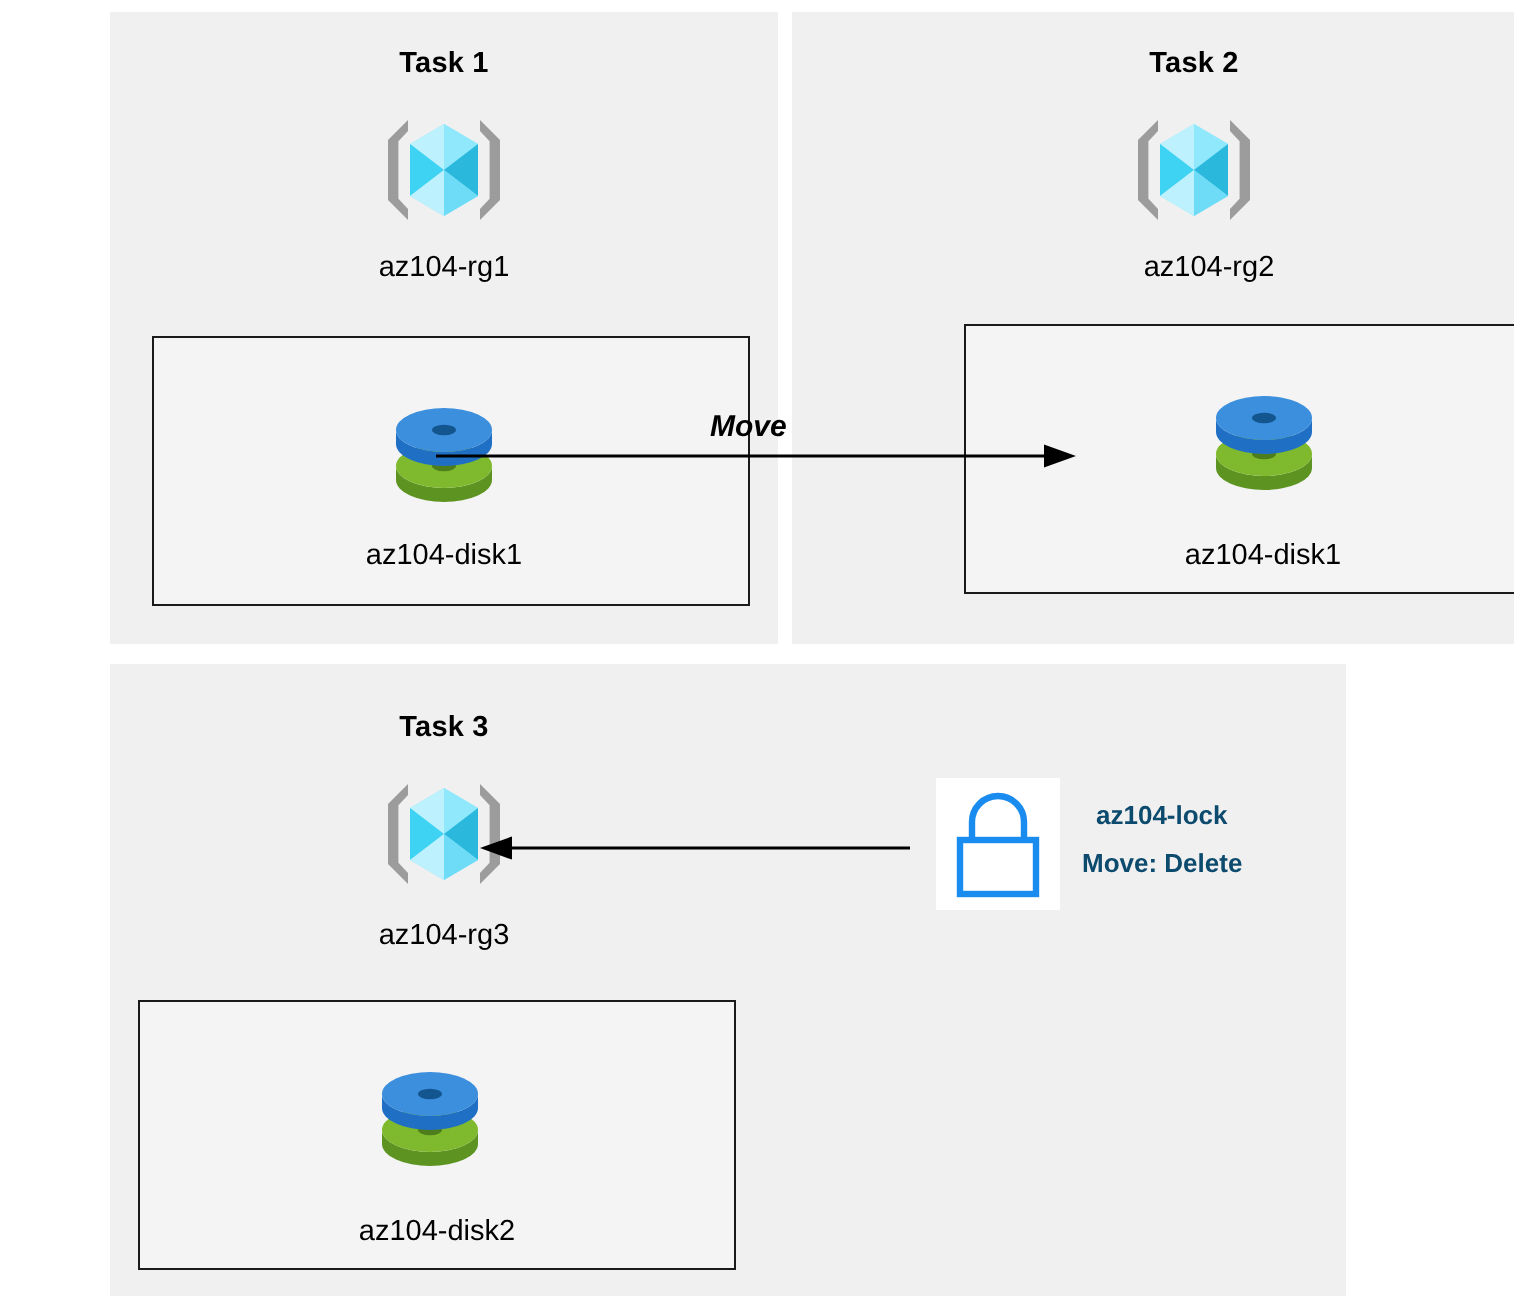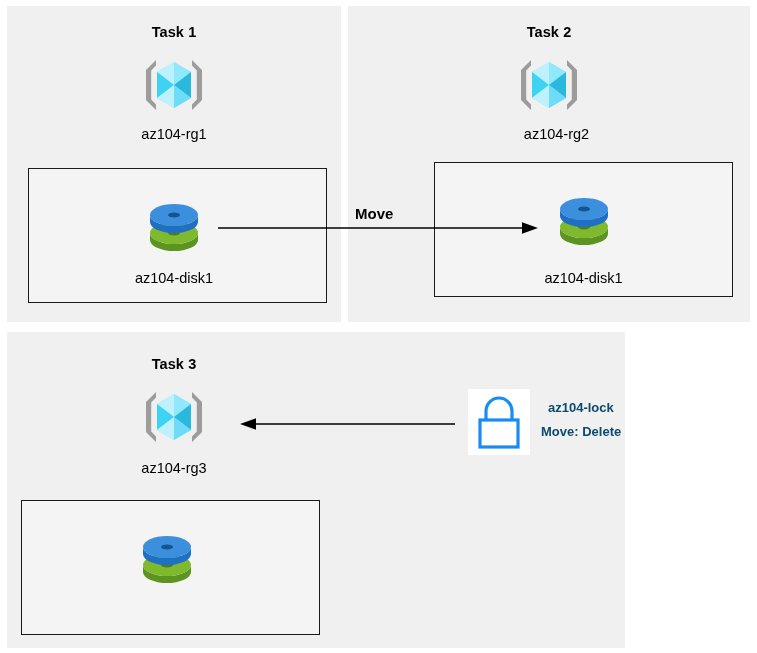--- a/index.html
+++ b/index.html
@@ -19,20 +19,21 @@
     position: absolute;
     left: 0; top: 0;
     width: 757px;
     height: 653px;
     background: #ffffff;
   }
 
   .panel {
     position: absolute;
     background: #f0f0f0;
+    margin-left: 48px;
   }
   #panel-task1 { left: 7px;   top: 6px;   width: 334px; height: 316px; }
   #panel-task2 { left: 348px; top: 6px;   width: 402px; height: 316px; }
   #panel-task3 { left: 7px;   top: 332px; width: 595px; height: 316px; padding-left: 23px; }
 
   .task-title {
     position: absolute;
     font-size: 14.5px;
     font-weight: bold;
     color: #000000;
@@ -221,27 +222,28 @@
       <svg viewBox="0 0 72 62" xmlns="http://www.w3.org/2000/svg">
         <path d="M12 42 L12 35 A24 11 0 0 0 60 35 L60 42 A24 11 0 0 1 12 42 Z" fill="#5d9421"></path>
         <ellipse cx="36" cy="35" rx="24" ry="11" fill="#7fba2e"></ellipse>
         <ellipse cx="36" cy="35" rx="6" ry="2.6" fill="#4e7d1b"></ellipse>
         <path d="M12 24 L12 17 A24 11 0 0 0 60 17 L60 24 A24 11 0 0 1 12 24 Z" fill="#1f6fc4"></path>
         <ellipse cx="36" cy="17" rx="24" ry="11" fill="#3c8fdc"></ellipse>
         <ellipse cx="36" cy="17" rx="6" ry="2.6" fill="#13558f"></ellipse>
       </svg>
     </div>
 
+    <div class="disk-label" style="left:14px; top:276px; width:299px;">az104-disk2</div>
   </div>
 
   <svg class="arrow-svg" id="arrow-move" viewBox="0 0 320 20" xmlns="http://www.w3.org/2000/svg">
     <line x1="0" y1="10" x2="306" y2="10" stroke="#000000" stroke-width="1.6"></line>
     <polygon points="320,10 304,4.2 304,15.8" fill="#000000"></polygon>
   </svg>
-  <div class="arrow-label" style="left:355px; top:205px;">Move</div>
+  <div class="arrow-label" style="left:355px; top:205px;font-style:italic;">Move</div>
 
   <svg class="arrow-svg" id="arrow-lock" viewBox="0 0 215 20" xmlns="http://www.w3.org/2000/svg">
     <line x1="215" y1="10" x2="14" y2="10" stroke="#000000" stroke-width="1.6"></line>
     <polygon points="0,10 16,4.2 16,15.8" fill="#000000"></polygon>
   </svg>
 
   <div id="lock-tile">
     <svg viewBox="0 0 62 66" xmlns="http://www.w3.org/2000/svg">
 
       <path d="M18 31 L18 22 A13 13 0 0 1 44 22 L44 31" fill="none" stroke="#1a8cf0" stroke-width="3.2"></path>

